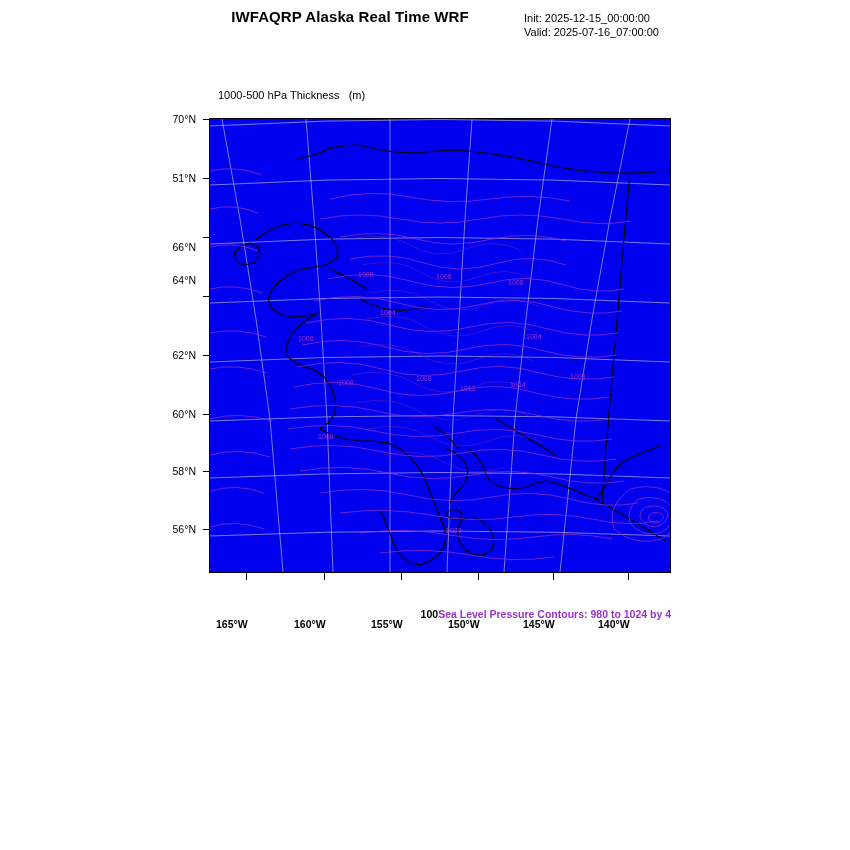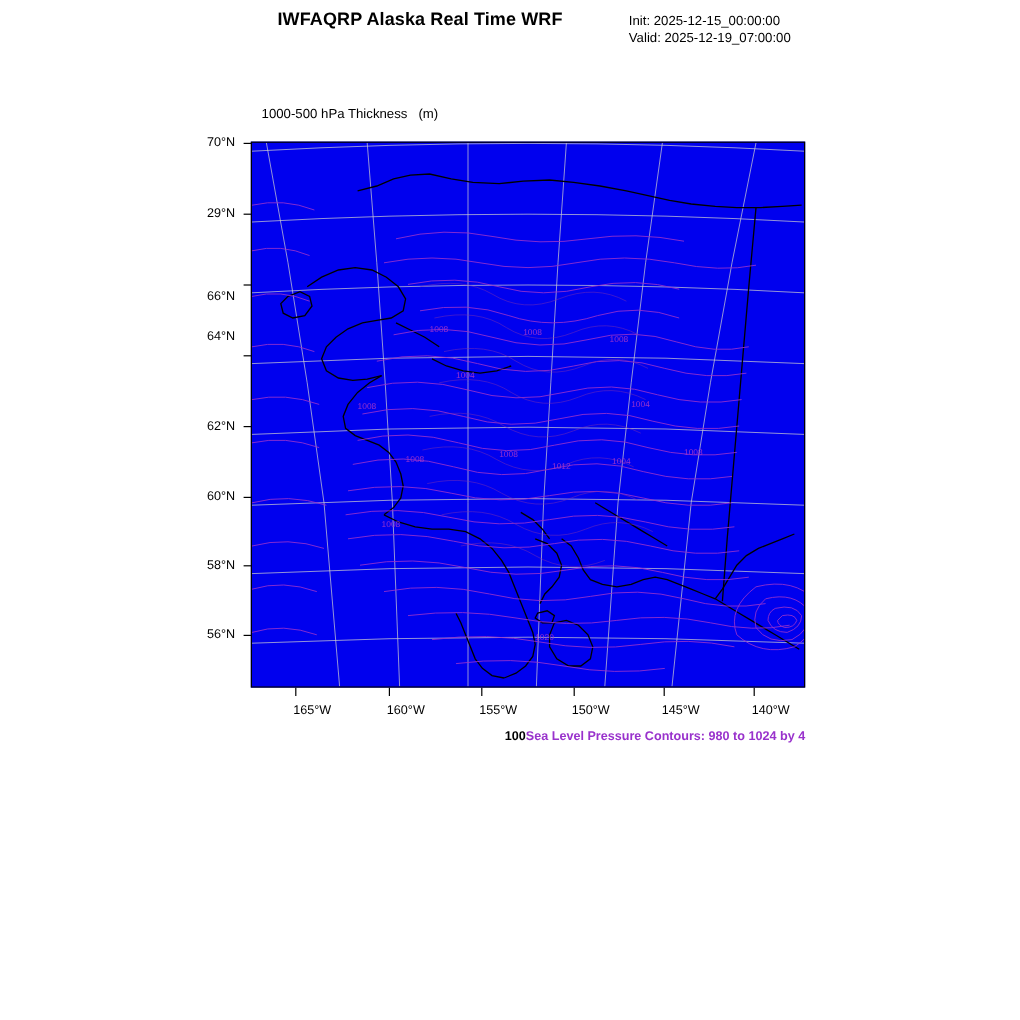--- a/index.html
+++ b/index.html
@@ -73,25 +73,26 @@
   }
   .ytick-mark {
     position: absolute;
     left: 203px;
     width: 7px;
     height: 1px;
     background: #000;
   }
   .xtick {
     position: absolute;
-    top: 586px;
-    font-size: 10.5px;
-    text-align: right;
+    top: 618px;
+    font-size: 10.5px;
+    text-align: left;
     white-space: nowrap;
     width: 60px;
+    font-weight: bold;
   }
   .xtick-mark {
     position: absolute;
     top: 573px;
     width: 1px;
     height: 7px;
     background: #000;
   }
   .caption {
     position: absolute;
@@ -118,31 +119,31 @@
 </style>
 </head>
 <body>
 
 <div class="page">
 
   <div class="title">IWFAQRP Alaska Real Time WRF</div>
 
   <div class="init-block">
     <div>Init: 2025-12-15_00:00:00</div>
-    <div>Valid: 2025-12-19_07:00:00</div>
+    <div>Valid: 2025-07-16_07:00:00</div>
   </div>
 
   <div class="field-list">
     <div>1000-500 hPa Thickness   (m)</div>
     <div>1000-500 hPa Thickness   (m)</div>
     <div>Sea Level Pressure   (hPa)</div>
   </div>
 
   <div class="ytick" style="top:113px">70°N</div>
-  <div class="ytick" style="top:172px">29°N</div>
+  <div class="ytick" style="top:172px">51°N</div>
   <div class="ytick" style="top:241px">66°N</div>
   <div class="ytick" style="top:274px">64°N</div>
   <div class="ytick" style="top:349px">62°N</div>
   <div class="ytick" style="top:408px">60°N</div>
   <div class="ytick" style="top:465px">58°N</div>
   <div class="ytick" style="top:523px">56°N</div>
 
   <div class="ytick-mark" style="top:119px"></div>
   <div class="ytick-mark" style="top:178px"></div>
   <div class="ytick-mark" style="top:237px"></div>

